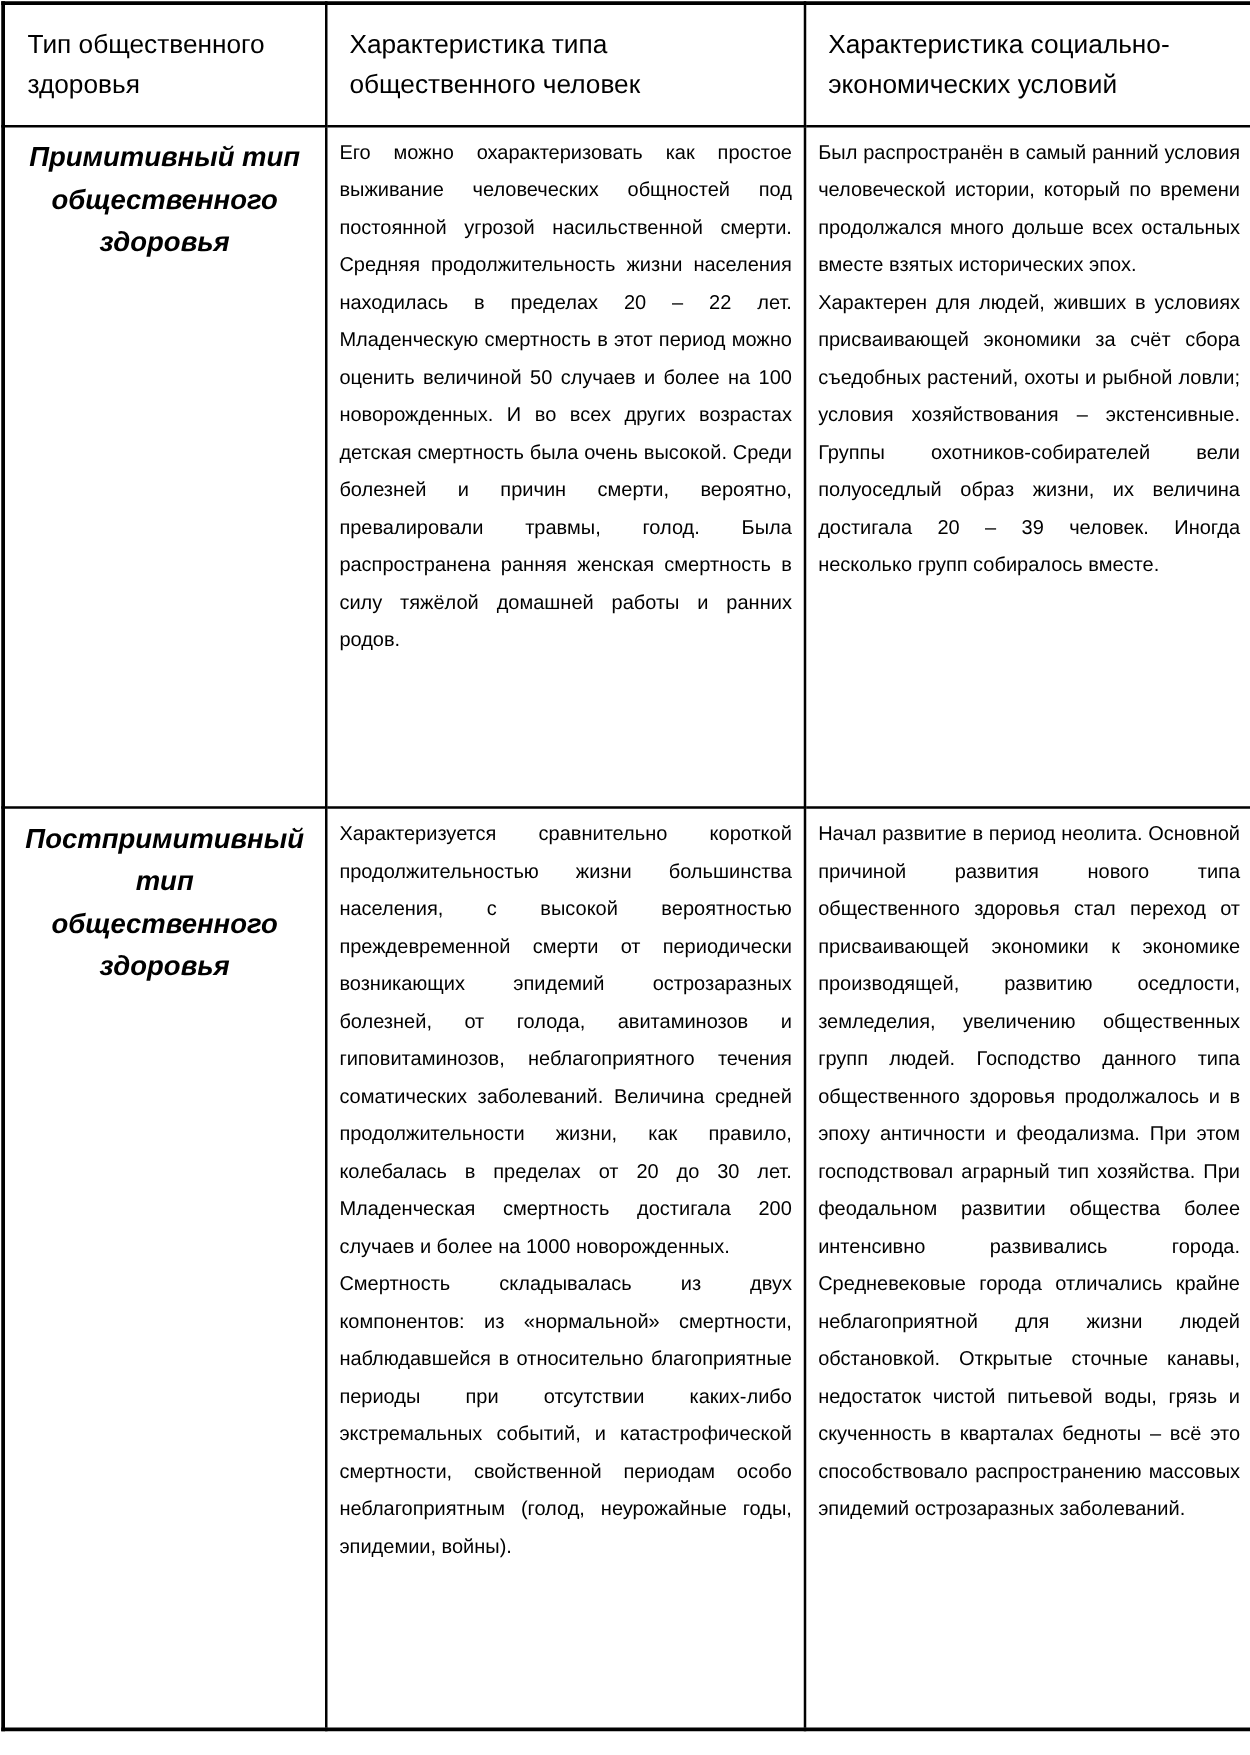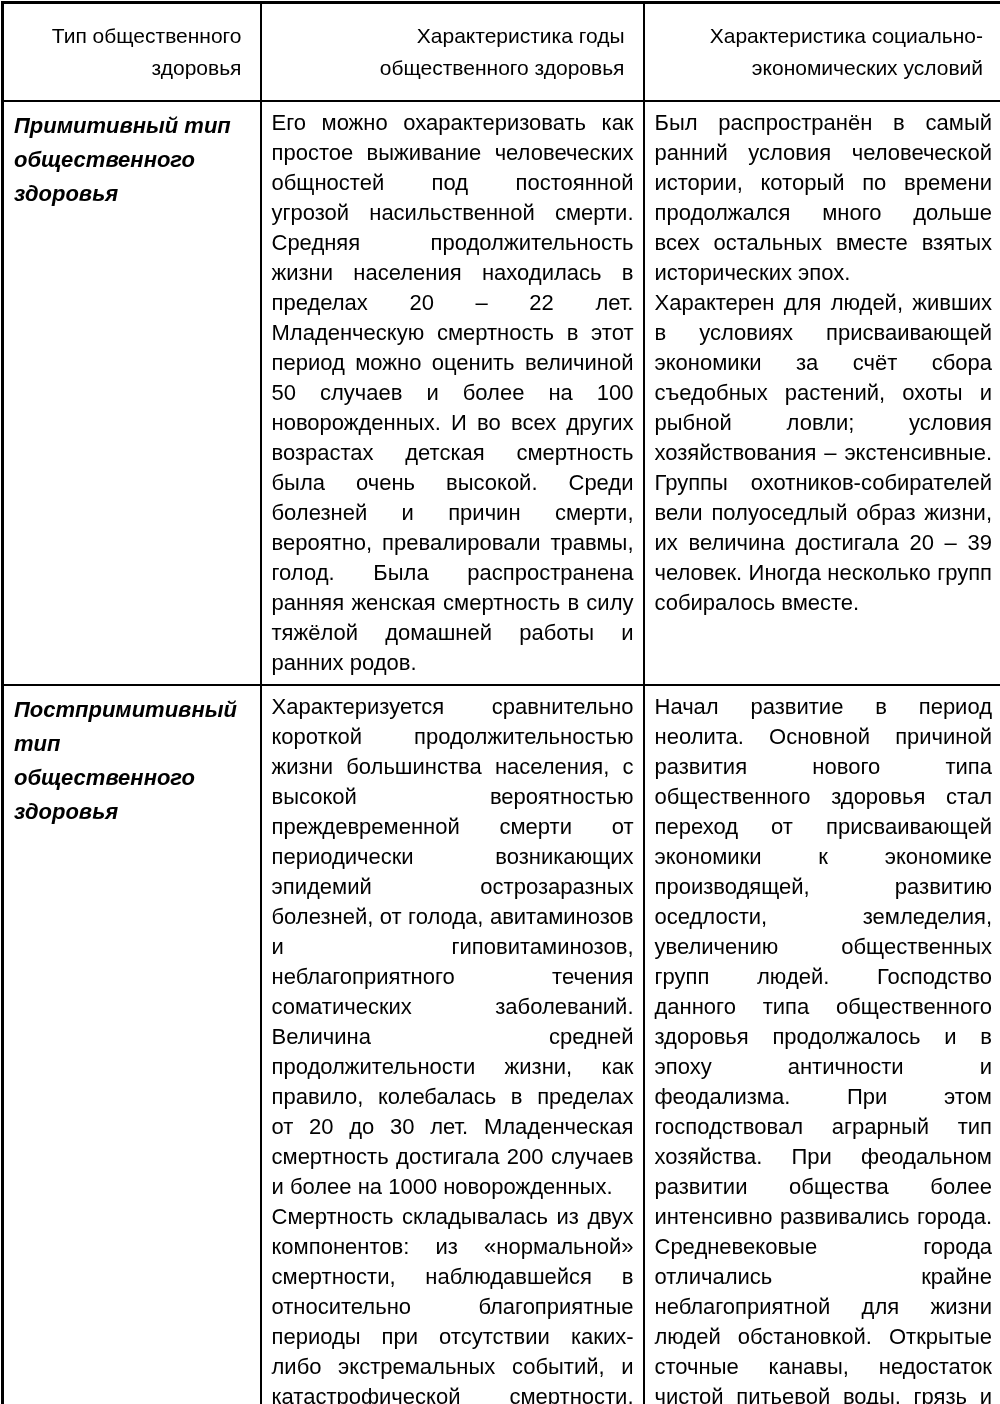--- a/index.html
+++ b/index.html
@@ -24,41 +24,42 @@
   }
   table.health-table th,
   table.health-table td {
     border: 2px solid #000000;
     box-sizing: border-box;
   }
   th.header-cell {
     font-weight: normal;
     font-size: 21px;
     line-height: 32px;
-    text-align: right;
+    text-align: left;
     vertical-align: middle;
     height: 98px;
     padding: 4px 18px;
   }
   td.type-cell {
     vertical-align: top;
     font-weight: bold;
     font-style: italic;
     font-size: 22px;
     line-height: 34px;
     padding: 7px 10px 7px 10px;
     white-space: pre-line;
+    text-align: center;
   }
   td.text-cell {
     vertical-align: top;
     padding: 6px 9px 6px 10px;
   }
   td.text-cell p {
     margin: 0;
-    font-size: 22px;
+    font-size: 16px;
     line-height: 30px;
     text-align: justify;
     hyphens: auto;
     -webkit-hyphens: auto;
   }
   tr.body-row-1 { height: 545px; }
   tr.body-row-2 { height: 738px; }
   col.c1 { width: 258px; }
   col.c2 { width: 383px; }
   col.c3 { width: 359px; }
@@ -69,21 +70,21 @@
 <div class="page">
   <table class="health-table">
     <colgroup>
       <col class="c1">
       <col class="c2">
       <col class="c3">
     </colgroup>
     <thead>
       <tr>
         <th class="header-cell">Тип общественного здоровья</th>
-        <th class="header-cell">Характеристика годы общественного здоровья</th>
+        <th class="header-cell">Характеристика типа общественного человек</th>
         <th class="header-cell">Характеристика социально-экономических условий</th>
       </tr>
     </thead>
     <tbody>
       <tr class="body-row-1">
         <td class="type-cell">Примитивный тип
 общественного
 здоровья</td>
         <td class="text-cell">
           <p>Его можно охарактеризовать как простое выживание человеческих общностей под постоянной угрозой насильственной смерти. Средняя продолжительность жизни населения находилась в пределах 20 – 22 лет. Младенческую смертность в этот период можно оценить величиной 50 случаев и более на 100 новорожденных. И во всех других возрастах детская смертность была очень высокой. Среди болезней и причин смерти, вероятно, превалировали травмы, голод. Была распространена ранняя женская смертность в силу тяжёлой домашней работы и ранних родов.</p>

